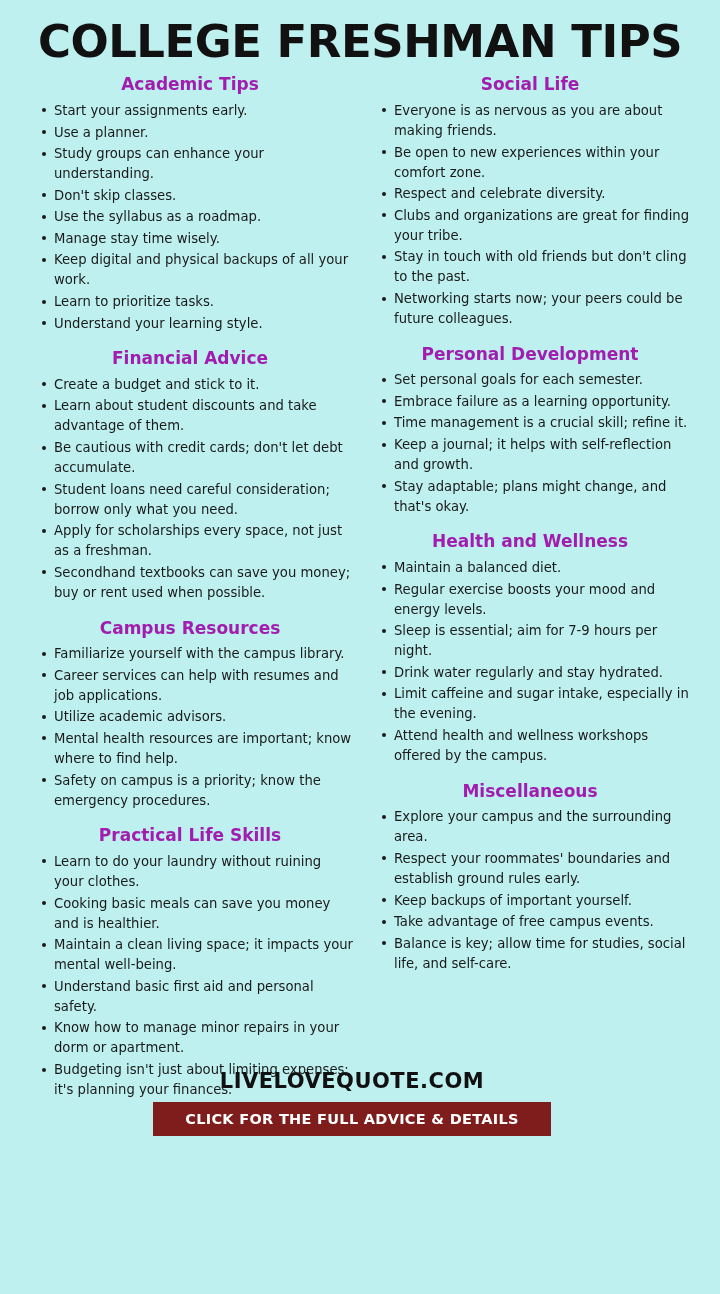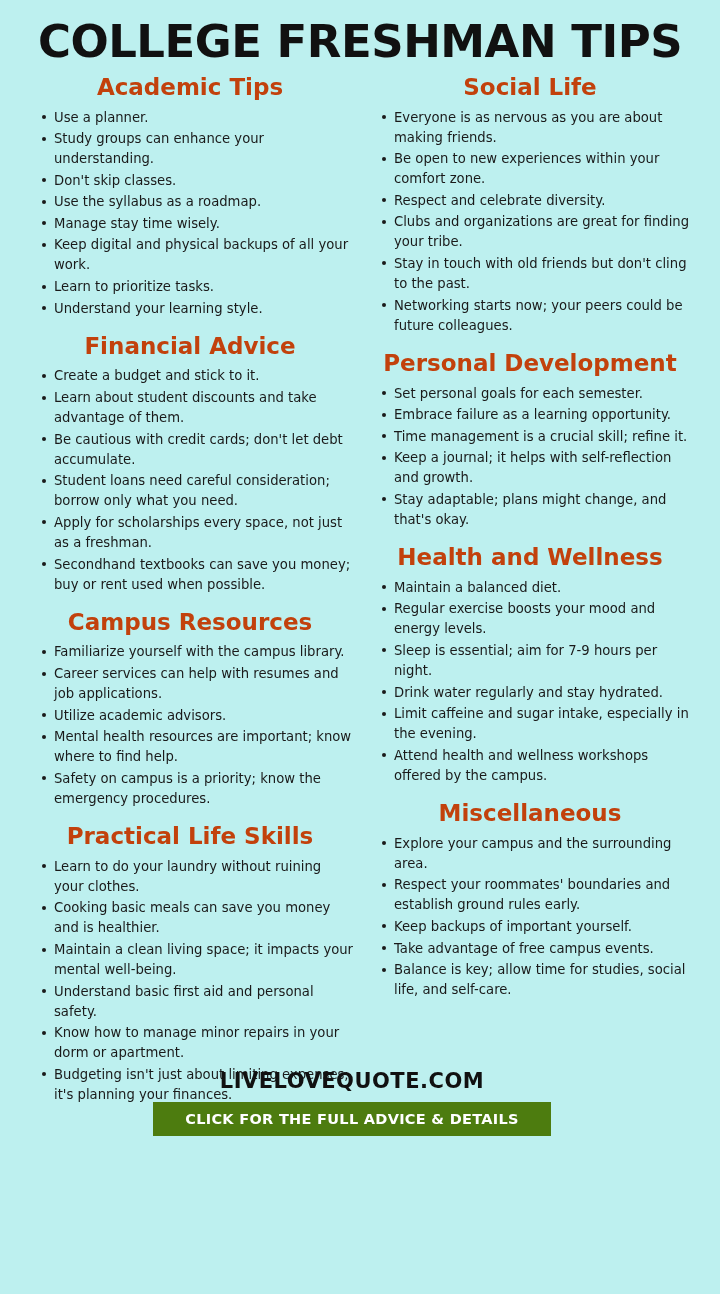--- a/index.html
+++ b/index.html
@@ -38,22 +38,22 @@
   }
   .col {
     width: 50%;
     display: flex;
     flex-direction: column;
   }
   .section { margin-bottom: 14px; }
   .section-title {
     font-family: "DejaVu Sans", sans-serif;
     font-weight: bold;
-    font-size: 23px;
-    color: #c2410c;
+    font-size: 17px;
+    color: #a21caf;
     text-align: center;
     margin-bottom: 7px;
     line-height: 1.1;
   }
   ul.tips {
     list-style: none;
     padding-left: 16px;
   }
   ul.tips li {
     position: relative;
@@ -87,21 +87,21 @@
     font-weight: bold;
     font-size: 21px;
     letter-spacing: 0.5px;
     color: #111111;
     margin-bottom: 9px;
   }
   .cta {
     display: block;
     width: 398px;
     margin: 0 auto;
-    background: #4d7c0f;
+    background: #7f1d1d;
     color: #ffffff;
     text-align: center;
     font-family: "DejaVu Sans", sans-serif;
     font-weight: bold;
     font-size: 14.5px;
     letter-spacing: 0.3px;
     padding: 9px 0 9px 0;
     border: none;
     cursor: pointer;
   }
@@ -112,20 +112,21 @@
 
 <div id="infographic">
 
   <h1 class="main-title">COLLEGE FRESHMAN TIPS</h1>
 
   <div class="columns">
     <div class="col">
         <div class="section">
           <h2 class="section-title">Academic Tips</h2>
           <ul class="tips">
+            <li>Start your assignments early.</li>
             <li>Use a planner.</li>
             <li>Study groups can enhance your understanding.</li>
             <li>Don't skip classes.</li>
             <li>Use the syllabus as a roadmap.</li>
             <li>Manage stay time wisely.</li>
             <li>Keep digital and physical backups of all your work.</li>
             <li>Learn to prioritize tasks.</li>
             <li>Understand your learning style.</li>
           </ul>
         </div>

